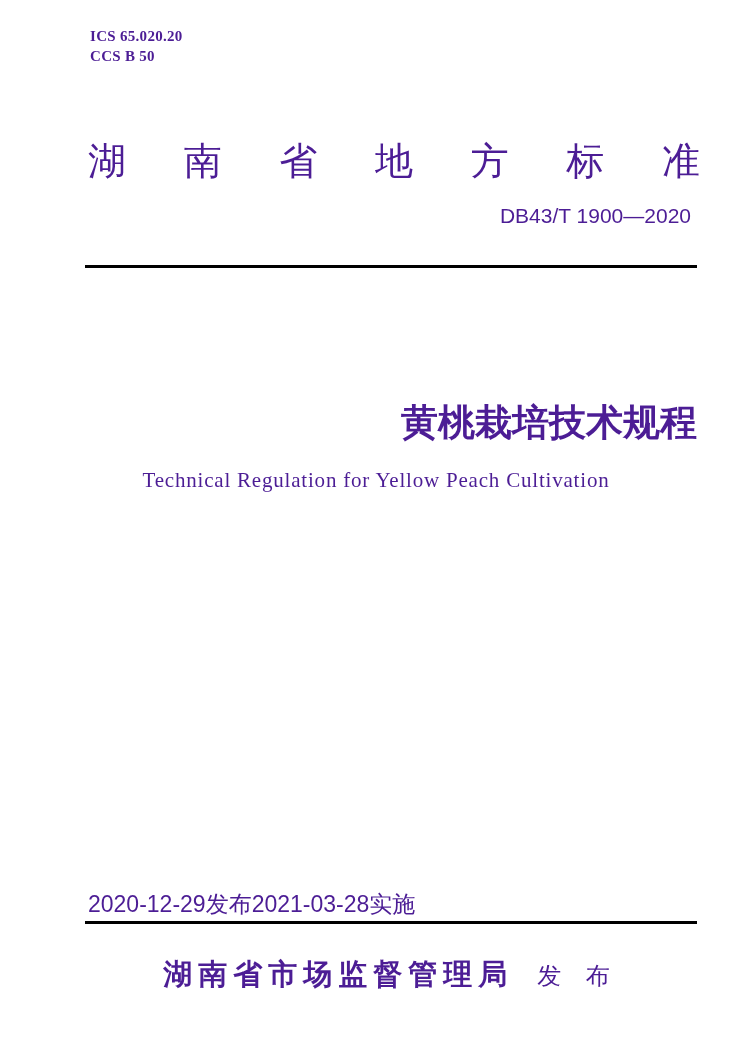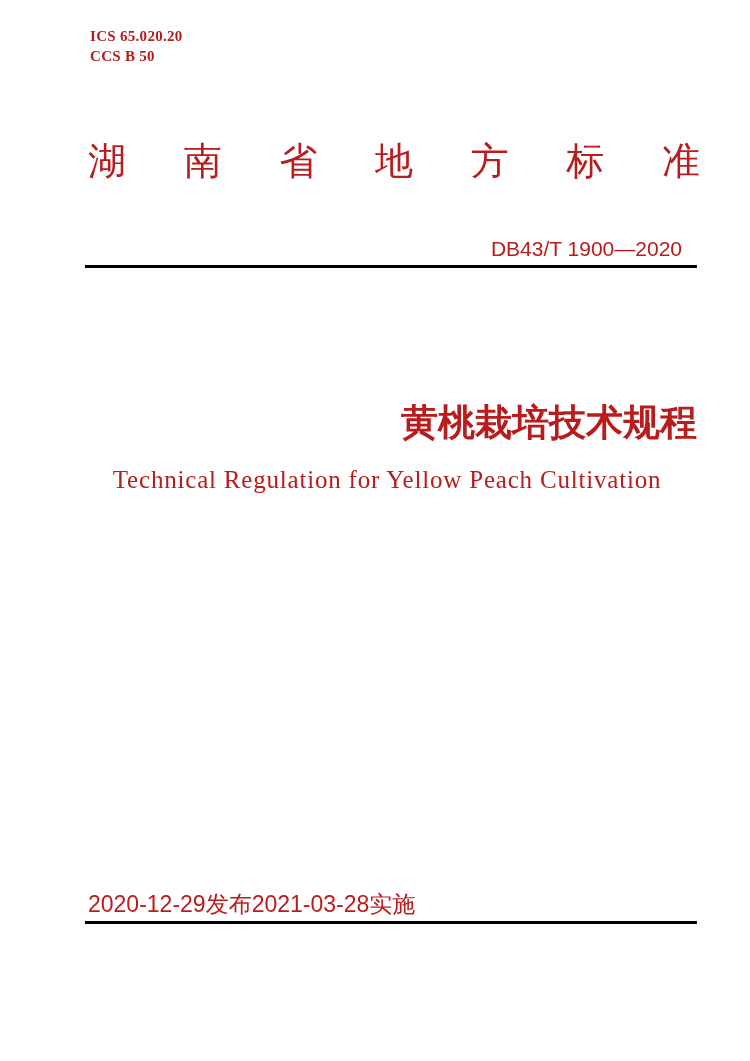--- a/index.html
+++ b/index.html
@@ -2,21 +2,21 @@
 <html><head>
 <meta charset="utf-8">
 <style>
   * { margin: 0; padding: 0; box-sizing: border-box; }
   html, body { background: #ffffff; }
   .page {
     position: relative;
     width: 750px;
     height: 1061px;
     background: #ffffff;
-    color: #b91c1c;
+    color: #4c1d95;
     font-family: "Liberation Sans", "DejaVu Sans", sans-serif;
     overflow: hidden;
   }
 
   .codes {
     position: absolute;
     left: 90px;
     top: 26px;
     font-family: "Liberation Serif", "DejaVu Serif", serif;
     font-weight: bold;
@@ -45,26 +45,25 @@
     font-size: 38px;
     line-height: 40px;
     font-weight: normal;
     display: flex;
     justify-content: space-between;
     white-space: nowrap;
   }
 
   .standard-number {
     position: absolute;
-    right: 68px;
+    right: 59px;
     top: 203px;
     font-size: 21px;
     line-height: 26px;
     text-align: right;
-    margin-top: 33px;
   }
 
   .rule {
     position: absolute;
     left: 85px;
     width: 612px;
     height: 3px;
     background: #000000;
   }
   .rule-top { top: 265px; }
@@ -78,26 +77,26 @@
     text-align: right;
     font-size: 37px;
     line-height: 46px;
     font-weight: bold;
     letter-spacing: 0;
     text-indent: 14px;
   }
 
   .title-en {
     position: absolute;
-    left: 81px;
+    left: 70px;
     width: 612px;
     top: 467px;
     text-align: center;
     font-family: "Liberation Serif", "DejaVu Serif", serif;
-    font-size: 25px;
+    font-size: 21px;
     line-height: 26px;
     letter-spacing: 0.8px;
   }
 
   .dates-row {
     position: absolute;
     left: 88px;
     right: 53px;
     top: 890px;
     display: flex;
@@ -159,14 +158,17 @@
 
   <div class="title-en">Technical Regulation for Yellow Peach Cultivation</div>
 
   <div class="dates-row">
     <span>2020-12-29发布</span>
     <span>2021-03-28实施</span>
   </div>
 
   <div class="rule rule-bottom"></div>
 
+  <div class="publisher-row">
+    <span class="publisher-name">湖南省市场监督管理局</span><span class="publish-action">发 布</span>
+  </div>
 
 </div>
 
 </body></html>

